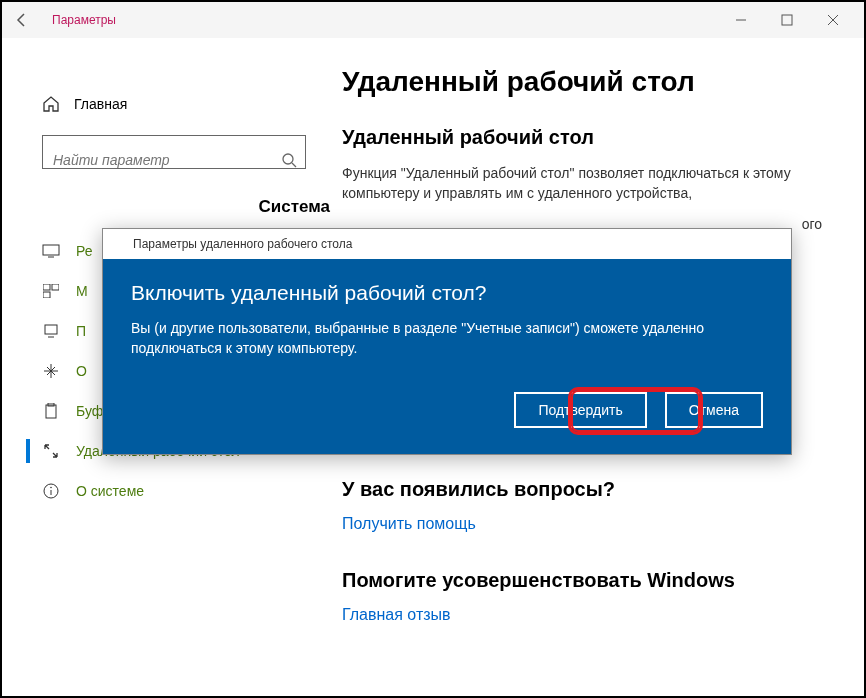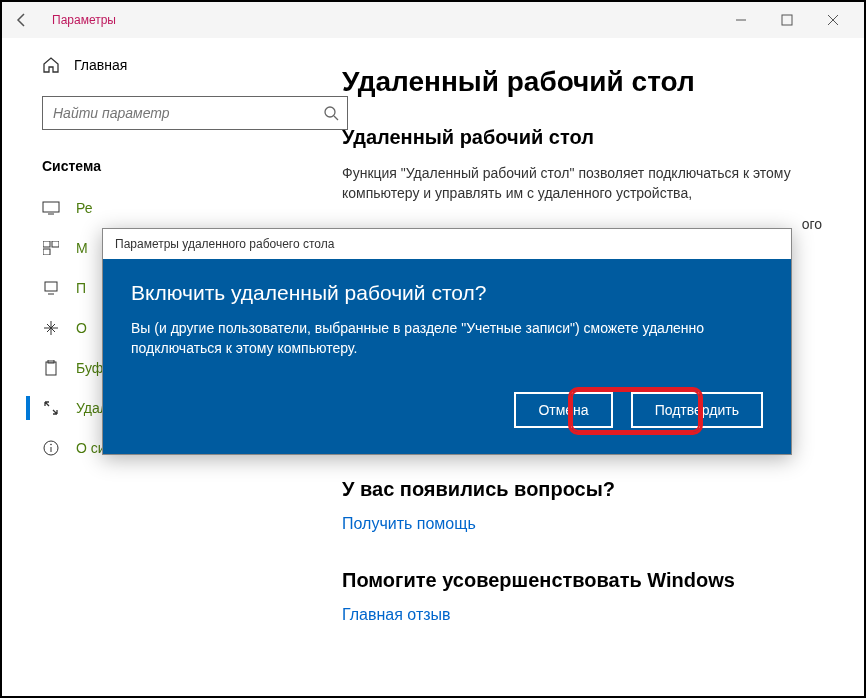--- a/index.html
+++ b/index.html
@@ -5,38 +5,38 @@
 * { margin: 0; padding: 0; box-sizing: border-box; font-family: "Segoe UI", Arial, sans-serif; }
 body { background: #fff; width: 866px; height: 698px; position: relative; overflow: hidden; border: 2px solid #000; }
 .window { width: 100%; height: 100%; background: #f5f5f5; display: flex; flex-direction: column; }
 .titlebar { height: 36px; display: flex; align-items: center; padding: 0 8px; background: #f5f5f5; }
 .titlebar .back { width: 24px; height: 24px; display: flex; align-items: center; justify-content: center; margin-right: 18px; color: #555; }
 .titlebar .title { font-size: 12px; color: #be185d; }
 .titlebar .winbtns { margin-left: auto; display: flex; }
 .titlebar .winbtns div { width: 46px; height: 32px; display: flex; align-items: center; justify-content: center; color: #555; }
 .body { flex: 1; display: flex; background: #fff; }
 .sidebar { width: 340px; padding: 18px 12px 0 40px; }
-.home-row { display: flex; align-items: center; gap: 14px; margin-bottom: 22px; }
+.home-row { display: flex; align-items: center; gap: 14px; margin-bottom: 22px; margin-top: 39px; }
 .home-row .hicon { width: 18px; height: 18px; color: #333; }
 .home-row .hlabel { font-size: 14px; }
-.searchbox { display: flex; align-items: center; border: 1px solid #666; background: #fff; height: 34px; padding: 0 8px 0 10px; width: 306px; margin-bottom: 28px; }
+.searchbox { display: flex; align-items: flex-end; border: 1px solid #666; background: #fff; height: 34px; padding: 0 8px 0 10px; width: 264px; margin-bottom: 28px; }
 .searchbox input { border: none; outline: none; flex: 1; font-size: 14px; font-style: italic; color: #777; background: transparent; }
 .searchbox .sicon { color: #666; }
-.section-head { font-size: 14px; font-weight: 600; margin-bottom: 14px; }
+.section-head { font-size: 17px; font-weight: 600; margin-bottom: 14px; text-align: right; }
 .navlist { list-style: none; margin-left: -40px; }
 .navlist li { display: flex; align-items: center; gap: 16px; height: 40px; padding-left: 40px; font-size: 14px; color: #4d7c0f; position: relative; }
 .navlist li.active::before { content: ""; position: absolute; left: 24px; top: 8px; bottom: 8px; width: 4px; background: #0078d7; }
 .navicon { width: 18px; display: flex; justify-content: center; color: #333; }
 .main { flex: 1; padding: 28px 32px 0 0; overflow: hidden; }
 .main h1 { font-size: 28px; font-weight: 600; margin-bottom: 28px; }
 .main h2 { font-size: 20px; font-weight: 600; margin: 10px 0 14px; }
 .main p { font-size: 14px; color: #333; line-height: 1.45; margin-bottom: 10px; }
 .link { color: #0066cc; font-size: 16px; cursor: pointer; }
 .dialog { position: absolute; left: 100px; top: 226px; width: 690px; background: #fff; border: 1px solid #888; box-shadow: 0 4px 20px rgba(0,0,0,.3); }
-.dialog .dlg-title { font-size: 12px; padding: 8px 12px; background: #fff; color: #333; }
+.dialog .dlg-title { font-size: 12px; padding: 8px 30px; background: #fff; color: #333; }
 .dialog .dlg-body { background: #005b9f; color: #fff; padding: 22px 28px 26px; }
 .dialog .dlg-body h3 { font-size: 21px; font-weight: 400; margin-bottom: 14px; }
 .dialog .dlg-body p { font-size: 14px; line-height: 1.4; color: #fff; }
 .dlg-buttons { display: flex; justify-content: flex-end; gap: 18px; margin-top: 34px; }
 .dlg-btn { border: 2px solid #fff; background: transparent; color: #fff; font-size: 14px; padding: 8px 22px; cursor: pointer; }
 .dlg-btn.primary { border: 2px solid #fff; }
 .highlight { position: absolute; border: 3px solid #e31b23; border-radius: 10px; pointer-events: none; box-shadow: inset 0 0 0 2px #e31b23; }
 svg { display: block; }
 </style>
 </head>
@@ -171,19 +171,19 @@
     </div>
   </div>
 </div>
 
 <div class="dialog">
   <div class="dlg-title">Параметры удаленного рабочего стола</div>
   <div class="dlg-body">
     <h3>Включить удаленный рабочий стол?</h3>
     <p>Вы (и другие пользователи, выбранные в разделе "Учетные записи") сможете удаленно подключаться к этому компьютеру.</p>
     <div class="dlg-buttons">
+      <button class="dlg-btn primary">Подтвердить</button>
       <button class="dlg-btn">Отмена</button>
-      <button class="dlg-btn primary">Подтвердить</button>
     </div>
   </div>
 </div>
 
 <div class="highlight" style="left:566px; top:385px; width:135px; height:48px;"></div>
 
 </body></html>

